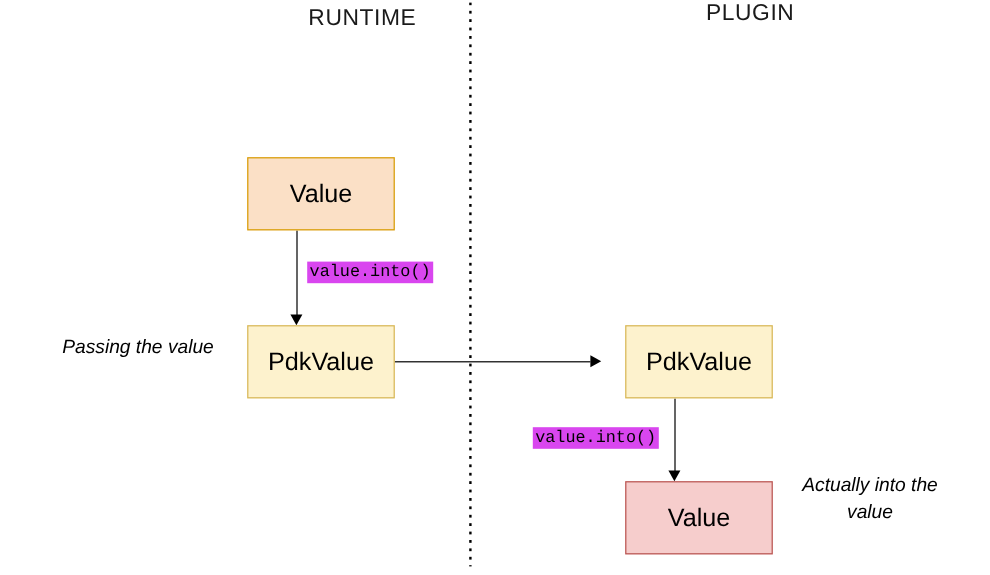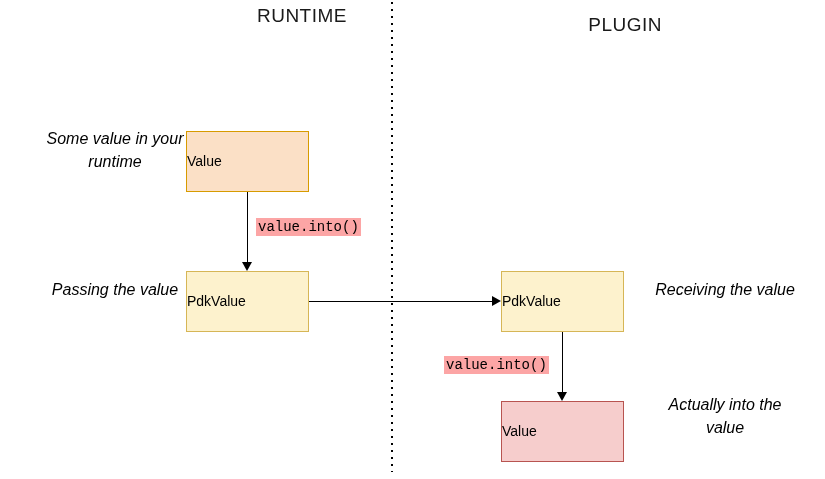--- a/index.html
+++ b/index.html
@@ -27,44 +27,46 @@
   .column-title {
     position: absolute;
     font-size: 19px;
     font-weight: 400;
     letter-spacing: 0.5px;
     text-align: right;
     color: #1a1a1a;
     white-space: nowrap;
   }
   #title-runtime { left: 147px; top: 5px; width: 200px; }
-  #title-plugin  { left: 462px; top: 14px; width: 200px; }
+  #title-plugin  { left: 462px; top: 1px; width: 200px; }
 
   
   #divider {
     position: absolute;
     left: 391px;
     top: 2px;
     width: 2px;
     height: 470px;
     background-image: linear-gradient(to bottom, #000 0 2px, transparent 2px 7px);
     background-size: 2px 7px;
     background-repeat: repeat-y;
   }
 
   
   .node-box {
     position: absolute;
     box-sizing: border-box;
     display: flex;
     align-items: center;
-    font-size: 14px;
+    justify-content: center;
+    font-size: 21px;
     line-height: 1.1;
     border-width: 1.6px;
     border-style: solid;
+    margin-left: 20px;
   }
   .node-box.peach  { background: #fbe0c6; border-color: #d79b00; }
   .node-box.yellow { background: #fdf2cd; border-color: #d6b656; }
   .node-box.pink   { background: #f6cdcc; border-color: #b85450; }
 
   #box-runtime-value     { left: 186px; top: 131px; width: 123px; height: 61px; }
   #box-runtime-pdkvalue  { left: 186px; top: 271px; width: 123px; height: 61px; }
   #box-plugin-pdkvalue   { left: 501px; top: 271px; width: 123px; height: 61px; }
   #box-plugin-value      { left: 501px; top: 401px; width: 123px; height: 61px; }
 
@@ -82,21 +84,21 @@
   #note-receiving    { left: 650px; top: 279px; width: 150px; }
   #note-actually     { left: 650px; top: 394px; width: 150px; }
 
   
   .edge-label {
     position: absolute;
     font-family: "Liberation Mono", "DejaVu Sans Mono", monospace;
     font-size: 14px;
     color: #000;
     white-space: nowrap;
-    background: #fca5a5;
+    background: #d946ef;
     padding: 1px 2px;
   }
   #label-into-left  { left: 256px; top: 218px; }
   #label-into-right { left: 444px; top: 356px; }
 
   
   .edge { position: absolute; }
   .edge-line-v { width: 1.4px; background: #000; }
   .edge-line-h { height: 1.4px; background: #000; }
 
@@ -130,24 +132,22 @@
 </head>
 <body>
 
 <div id="diagram-canvas">
 
   <div class="column-title" id="title-runtime">RUNTIME</div>
   <div class="column-title" id="title-plugin">PLUGIN</div>
 
   <div id="divider"></div>
 
-  <div class="side-note" id="note-some-value">Some value in your runtime</div>
   <div class="side-note" id="note-passing">Passing the value</div>
 
-  <div class="side-note" id="note-receiving">Receiving the value</div>
   <div class="side-note" id="note-actually">Actually into the value</div>
 
   <div class="edge edge-line-v" id="edge-v-left"></div>
   <div class="arrow-down" id="arrowhead-v-left"></div>
   <div class="edge-label" id="label-into-left">value.into()</div>
 
   <div class="edge edge-line-h" id="edge-h-mid"></div>
   <div class="arrow-right" id="arrowhead-h-mid"></div>
 
   <div class="edge edge-line-v" id="edge-v-right"></div>

